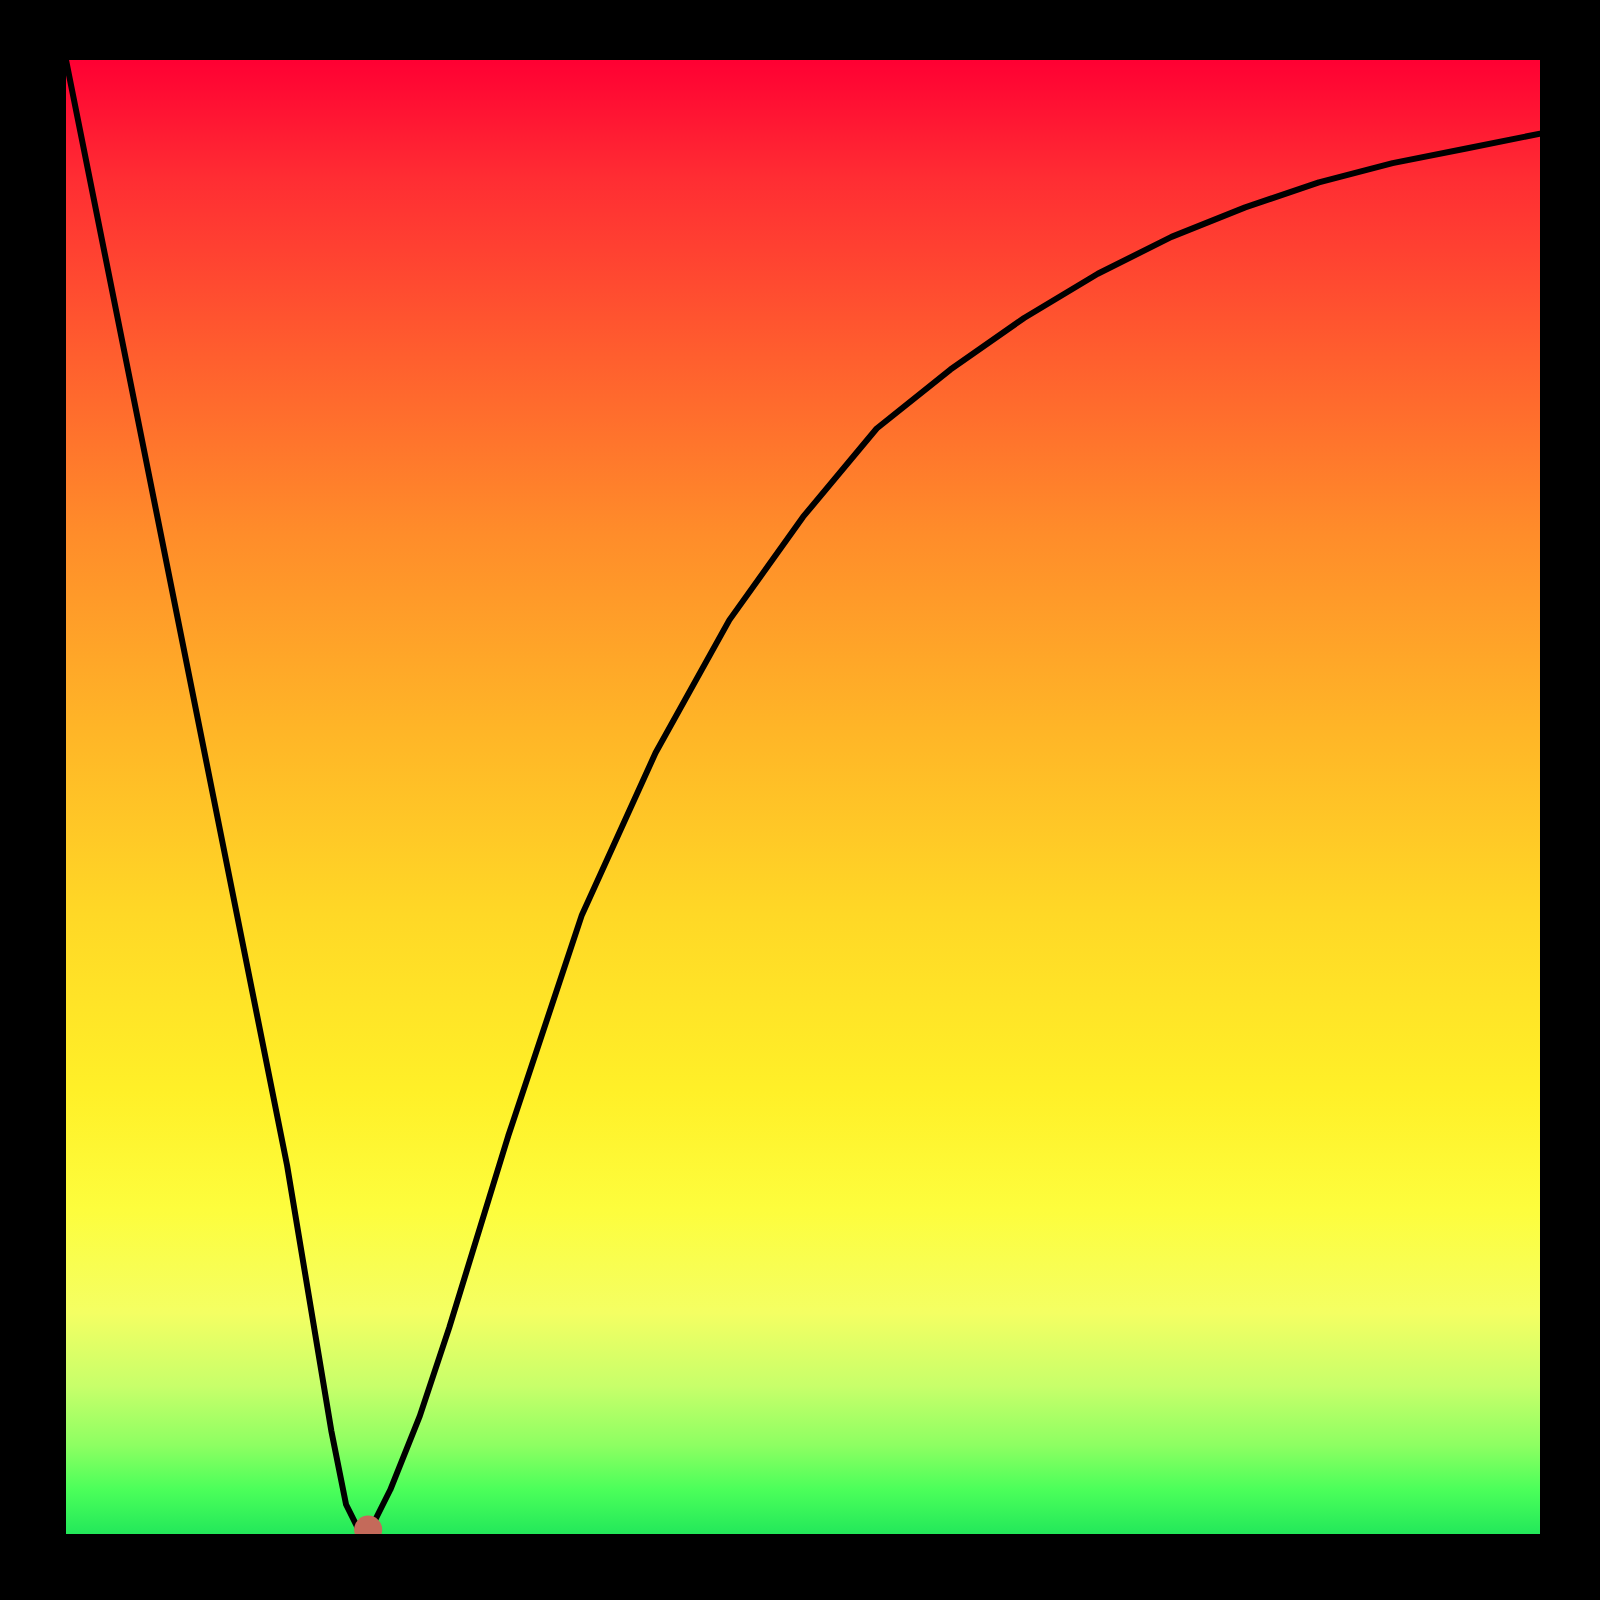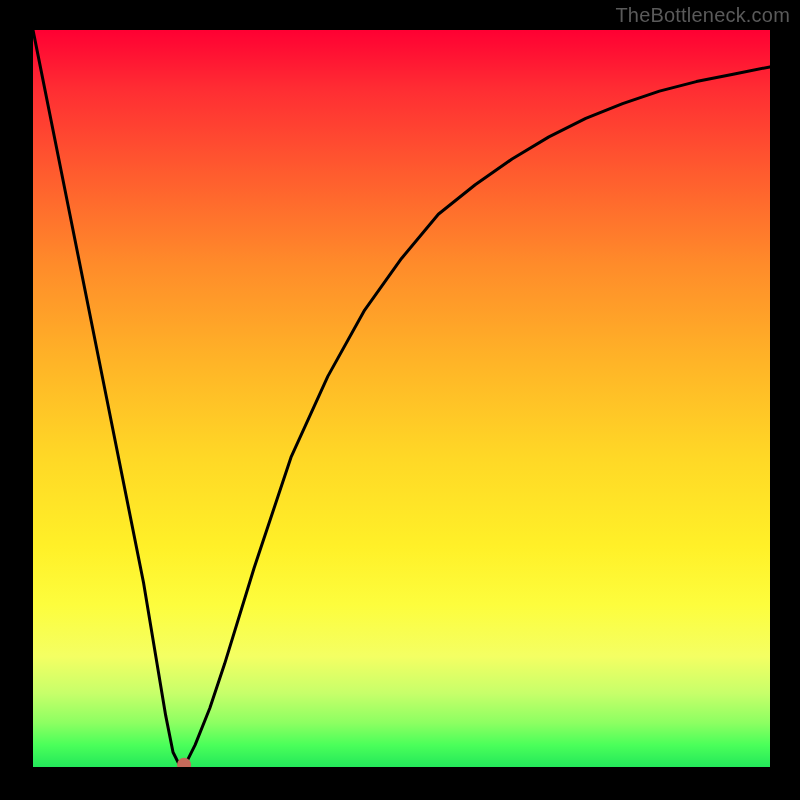--- a/index.html
+++ b/index.html
@@ -54,21 +54,20 @@
   .surface {
     width: 100%;
     height: 100%;
     display: block;
   }
 </style>
 </head>
 <body>
 
 <div class="frame">
-  <div class="watermark">TheBottleneck.com</div>
 
   <div class="plot-area">
     <svg class="surface" viewBox="0 0 737 737" preserveAspectRatio="none">
       <path fill="none" stroke="#000" stroke-width="3" stroke-linejoin="round" stroke-linecap="round" d="M0.00 0.00 L36.85 184.25 L73.70 368.50 L110.55 552.75 L132.66 685.41 L140.03 722.26 L147.40 737.00 L154.77 729.63 L162.14 714.89 L176.88 678.04 L191.62 633.82 L221.10 538.01 L257.95 427.46 L294.80 346.39 L331.65 280.06 L368.50 228.47 L405.35 184.25 L442.20 154.77 L479.05 128.98 L515.90 106.87 L552.75 88.44 L589.60 73.70 L626.45 61.17 L663.30 51.59 L700.15 44.22 L737.00 36.85"></path>
       <circle cx="151.08" cy="734.79" r="7" fill="#c46a5a"></circle>
     </svg>
   </div>
 </div>
 
 </body></html>

